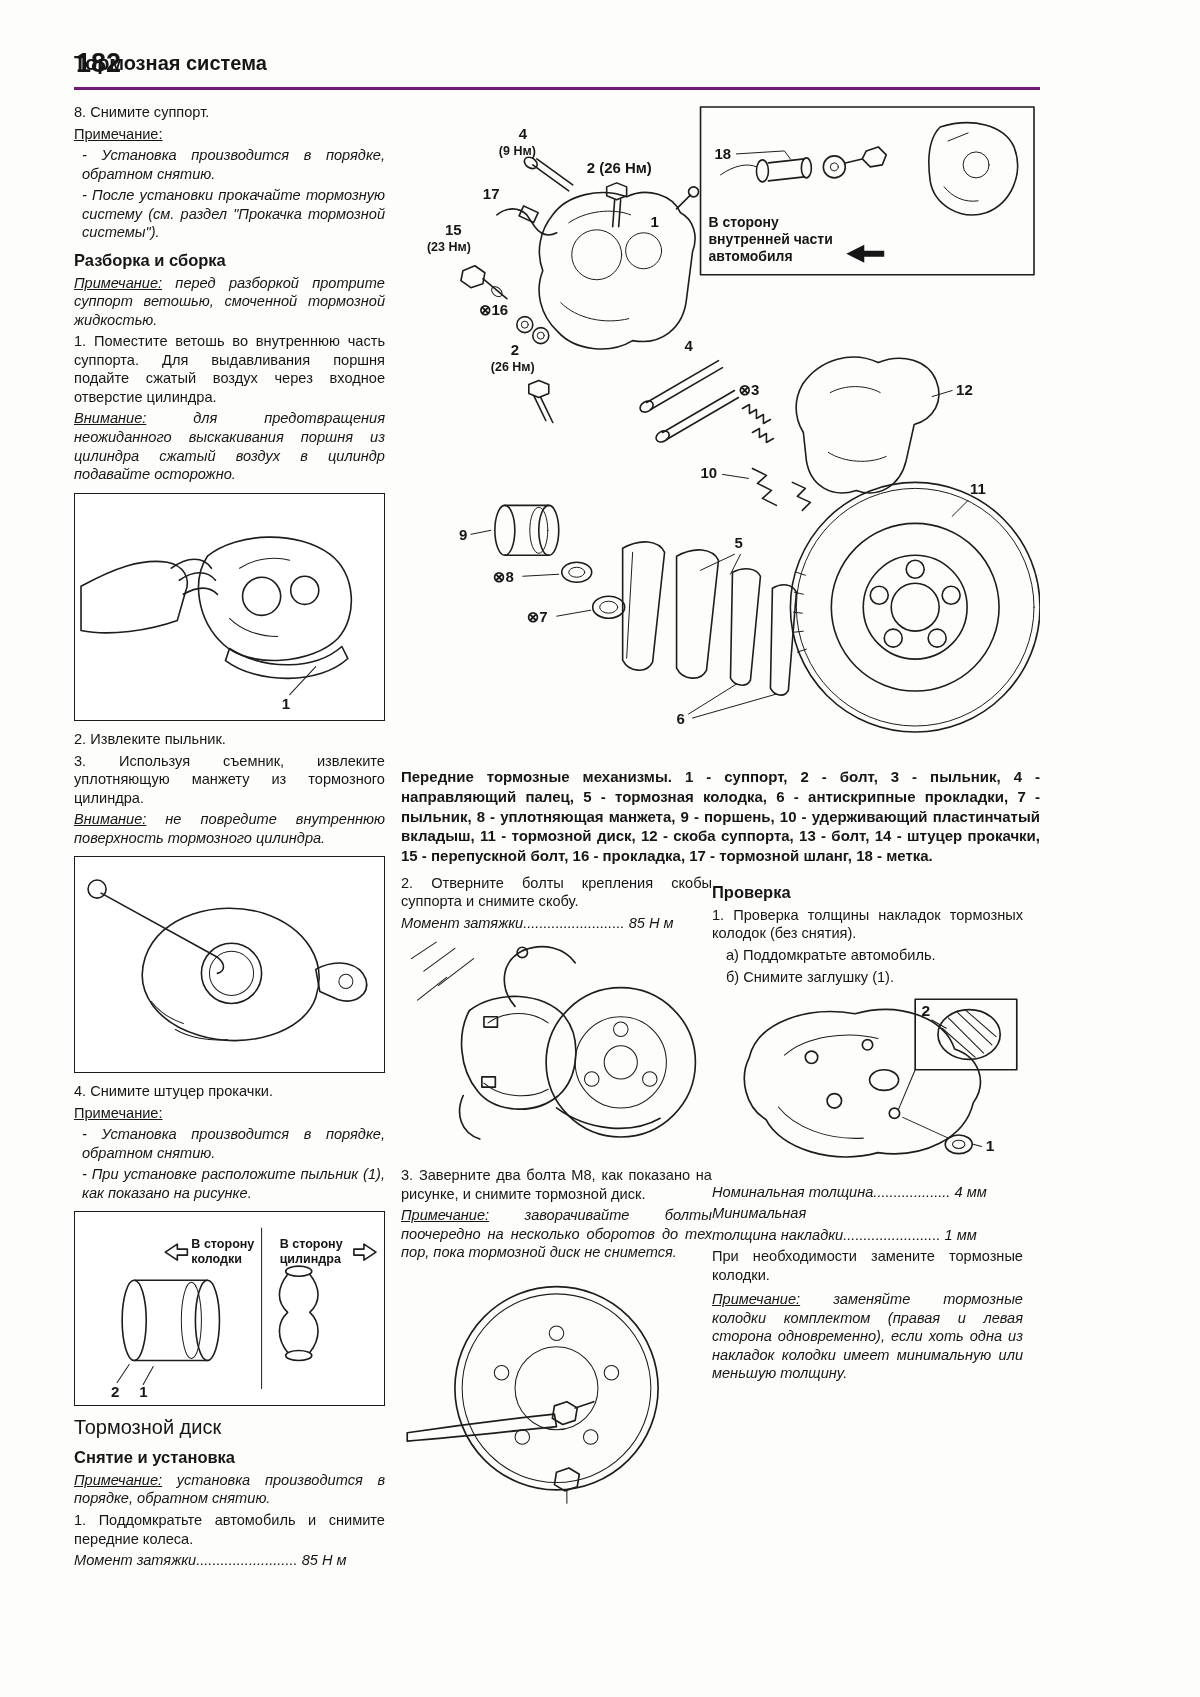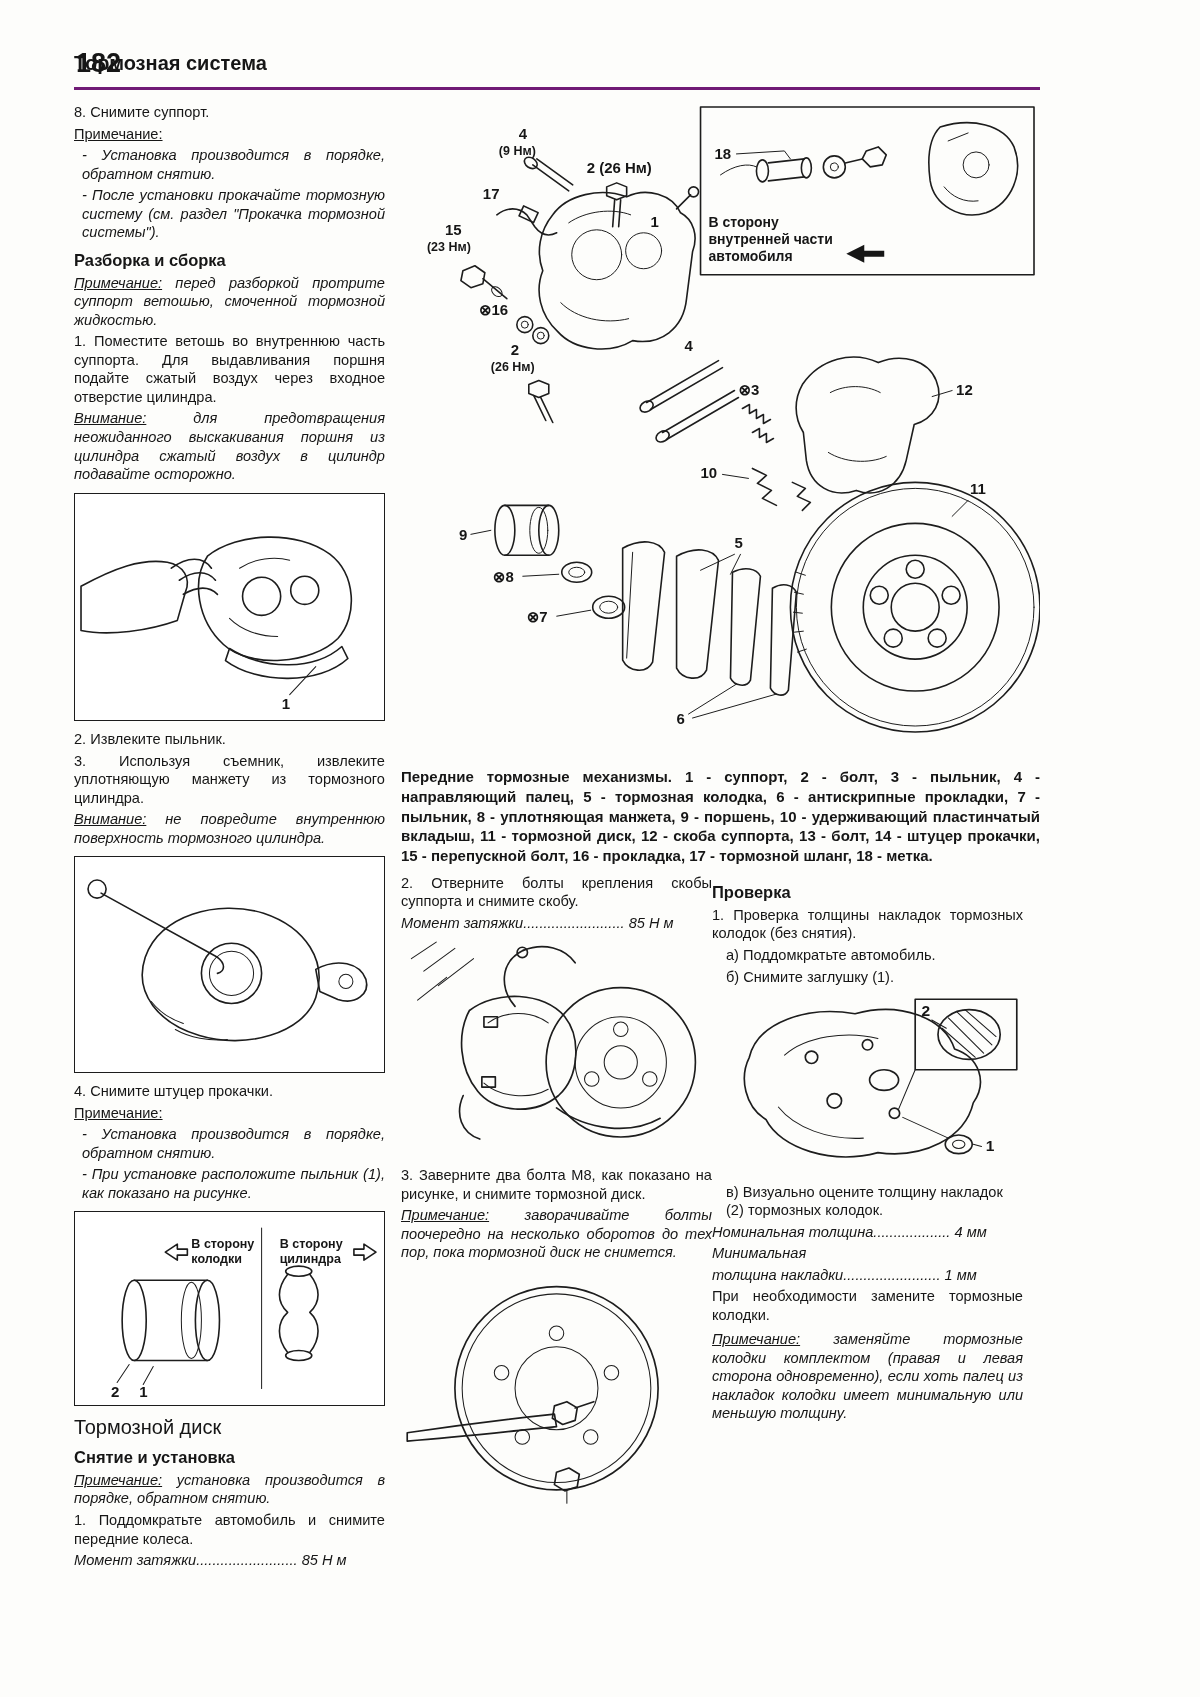--- a/index.html
+++ b/index.html
@@ -322,25 +322,24 @@
               <path class="sthin" d="M212,26 L226,34"></path>
               <path class="sthin" d="M196,74 L180,112"></path>
               <ellipse class="s" cx="238" cy="146" rx="13" ry="9"></ellipse>
                   <ellipse class="sthin" cx="238" cy="146" rx="6" ry="4"></ellipse>
               <path class="sthin" d="M228,140 L184,120"></path>
               <text class="pl" x="264" y="152">1</text>
               <path class="sthin" d="M260,148 L252,146"></path>
             </svg>
           </figure>
 
-          <p class="sub">в) Визуально оцените толщину накладок (2) тормозных колодок.</p>
           <p class="it">Номинальная толщина................... 4 мм</p>
           <p class="it">Минимальная</p>
           <p class="it">толщина накладки........................ 1 мм</p>
           <p>При необходимости замените тормозные колодки.</p>
-          <p class="it mt6"><span class="lbl">Примечание:</span> <span>заменяйте тормозные колодки комплектом (правая и левая сторона одновременно), если хоть палец из накладок колодки имеет минимальную или меньшую толщину.</span></p>
+          <p class="it mt6"><span class="lbl">Примечание:</span> <span>заменяйте тормозные колодки комплектом (правая и левая сторона одновременно), если хоть одна из накладок колодки имеет минимальную или меньшую толщину.</span></p>
         </div>
 
       </div>
     </div>
   </div>
  </div>
 </div>
 
 </body></html>

